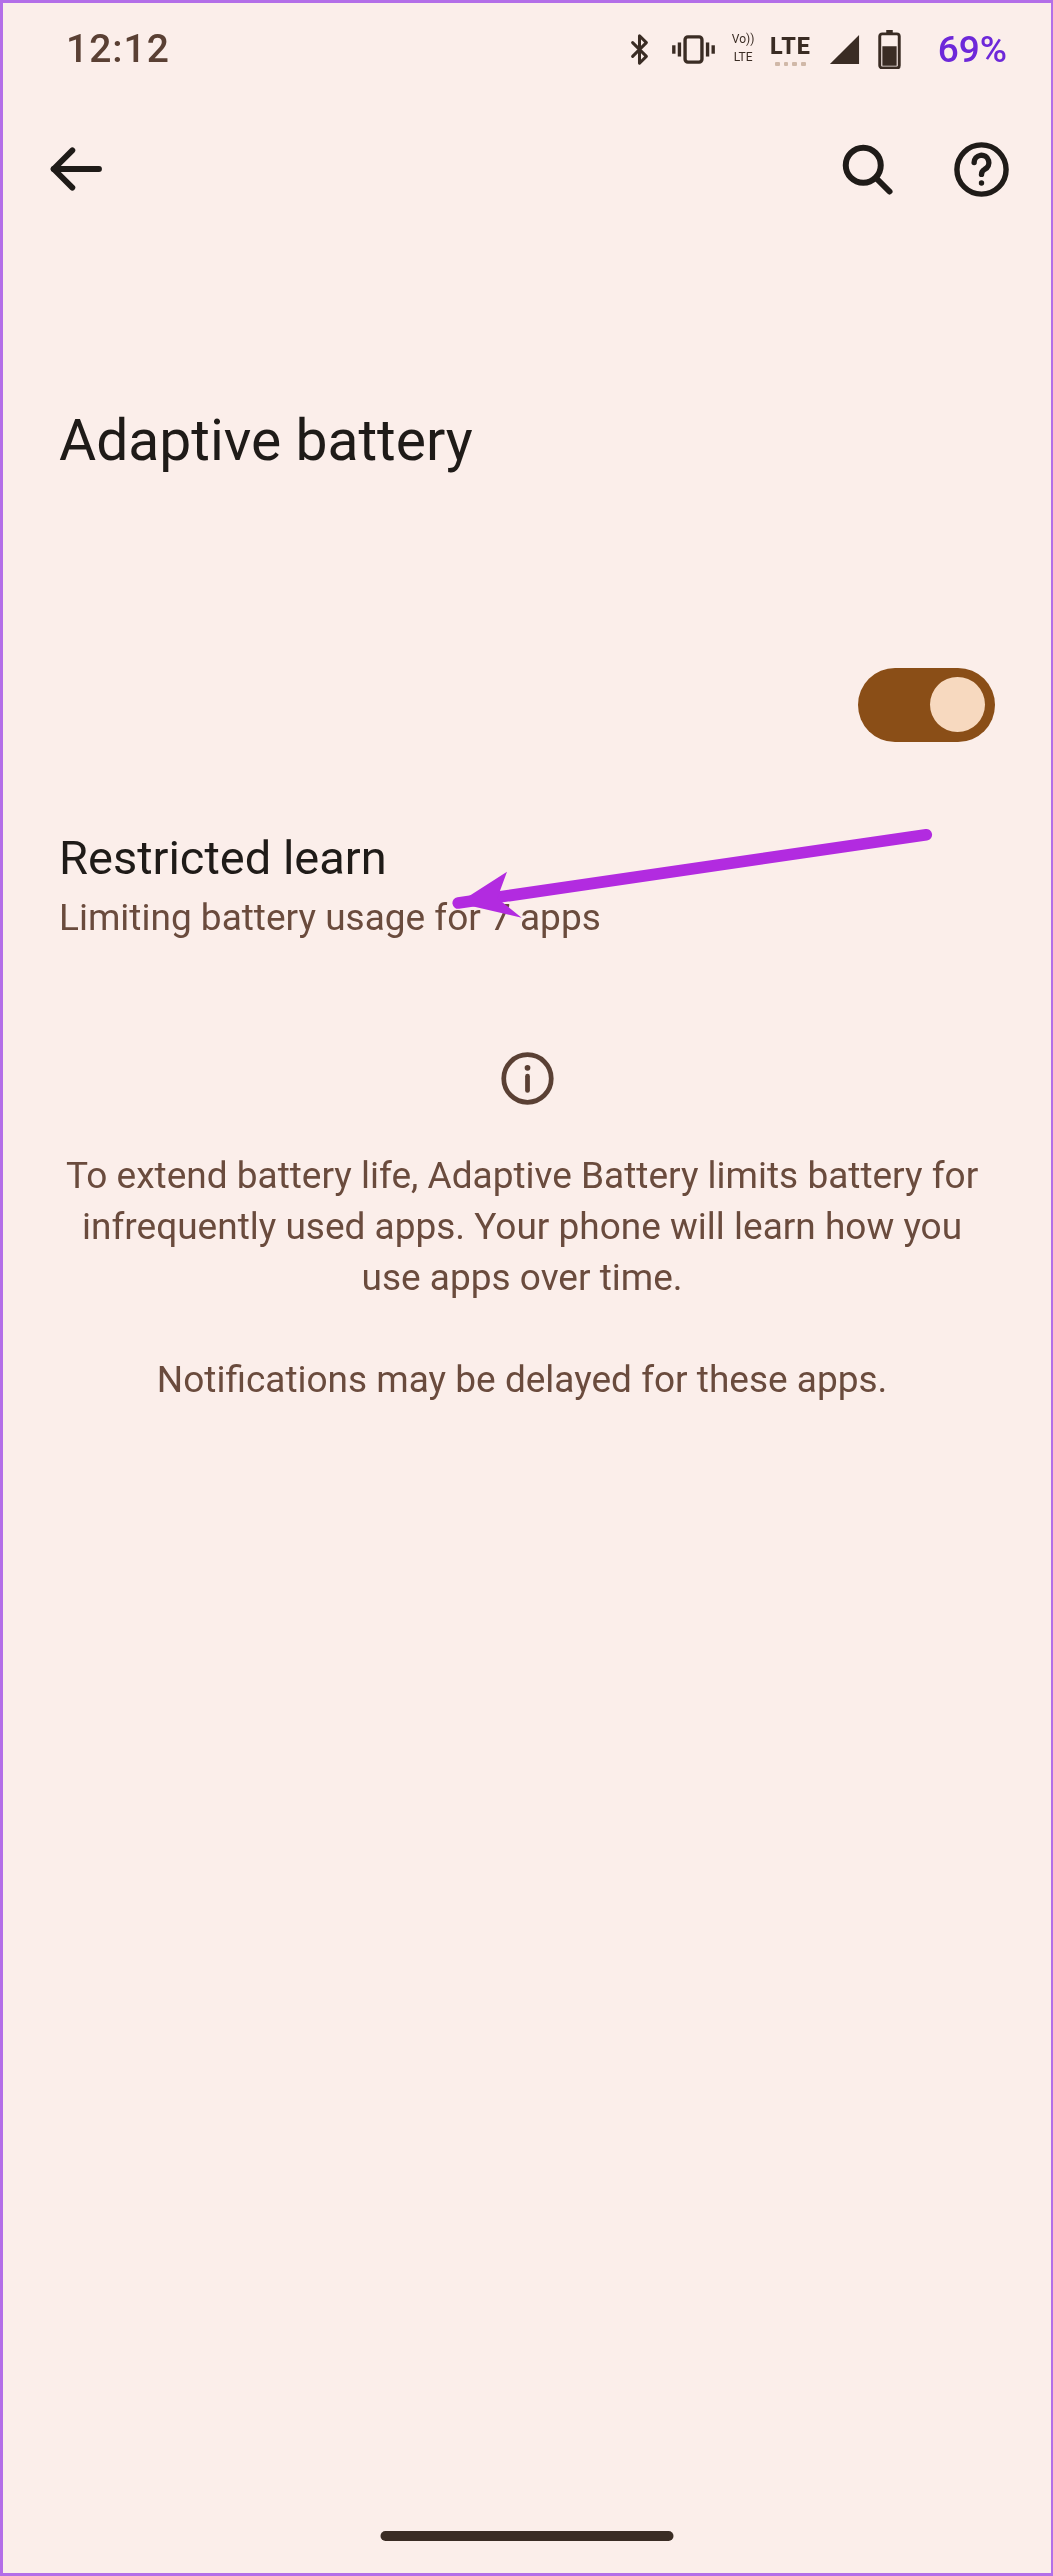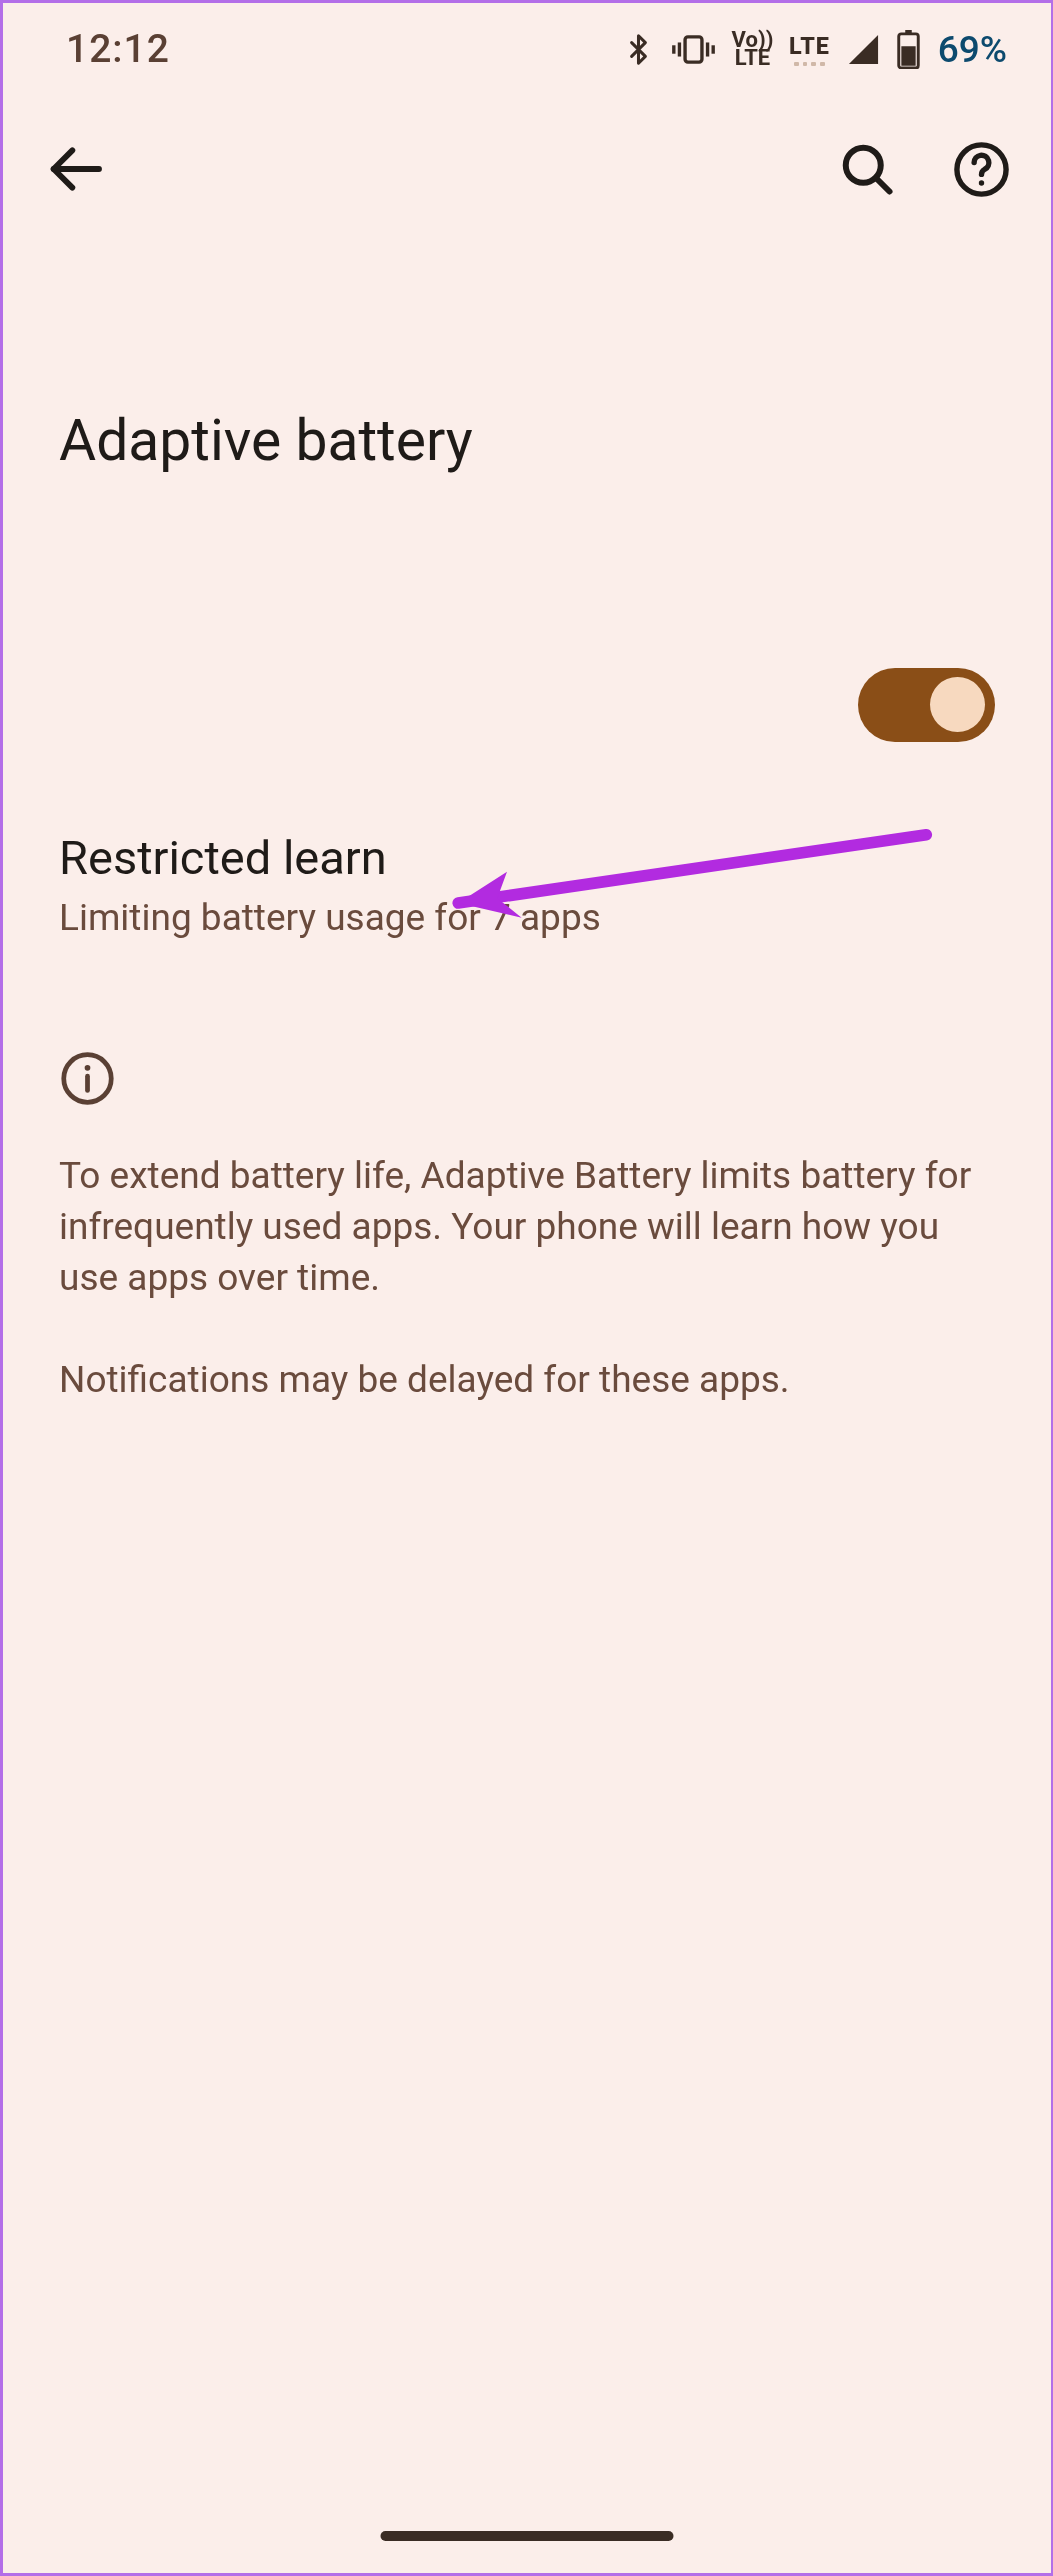--- a/index.html
+++ b/index.html
@@ -22,30 +22,30 @@
   .status-bar {
     display: flex; align-items: center; justify-content: space-between;
     height: 98px; padding: 0 47px 0 66px;
     font-weight: 500;
   }
   .status-time { font-size: 39px; color: #5a4034; letter-spacing: 1px; }
   .status-icons { display: flex; align-items: center; gap: 15.6px; }
   .status-icons .ic { display: flex; align-items: center; justify-content: center; }
   .volte-box {
     display:flex; flex-direction:column; align-items:center;
-    font-size:22px; line-height:17.6px; font-weight:700; color:#3a2c24;
+    font-size:12px; line-height:17.6px; font-weight:400; color:#3a2c24;
   }
   .lte-box {
     display:flex; flex-direction:column; align-items:center;
   }
   .lte-text { font-size:23.4px; font-weight:800; letter-spacing:1px; color:#3a2c24; }
   .lte-dots { display:flex; gap:3.9px; margin-top:2px; }
   .lte-dot { width:4.9px; height:4.9px; background:#d0b8a8; display:block; border-radius:1px;}
   .bt { color:#3a2c24; }
-  .batt-pct { font-size: 37px; color:#0c4a6e; margin-left:1px; }
+  .batt-pct { font-size: 37px; color:#6d28d9; margin-left:20px; }
 
   
   .top-bar {
     display: flex; align-items: center; justify-content: space-between;
     padding: 29px 43px 0 43px; height: 117px;
   }
   .top-bar .right { display:flex; align-items:center; gap:55px; }
 
   
   .page-title {
@@ -77,20 +77,21 @@
   }
   .toggle .knob {
     position:absolute; right:9.8px; top:9.8px;
     width:55px; height:55px; border-radius:50%;
     background:#f7d9bf;
   }
 
   .info-row {
     display:block;
     padding: 9.8px 0 0 0;
+    text-align: center;
   }
   .info-icon-hold { padding: 9.8px 0 39px 0; }
 
   .info-text {
     font-size: 37px; color:#6a4b3d; line-height:1.38;
     white-space: pre-line;
     padding-right: 9.8px;
   }
 
   

